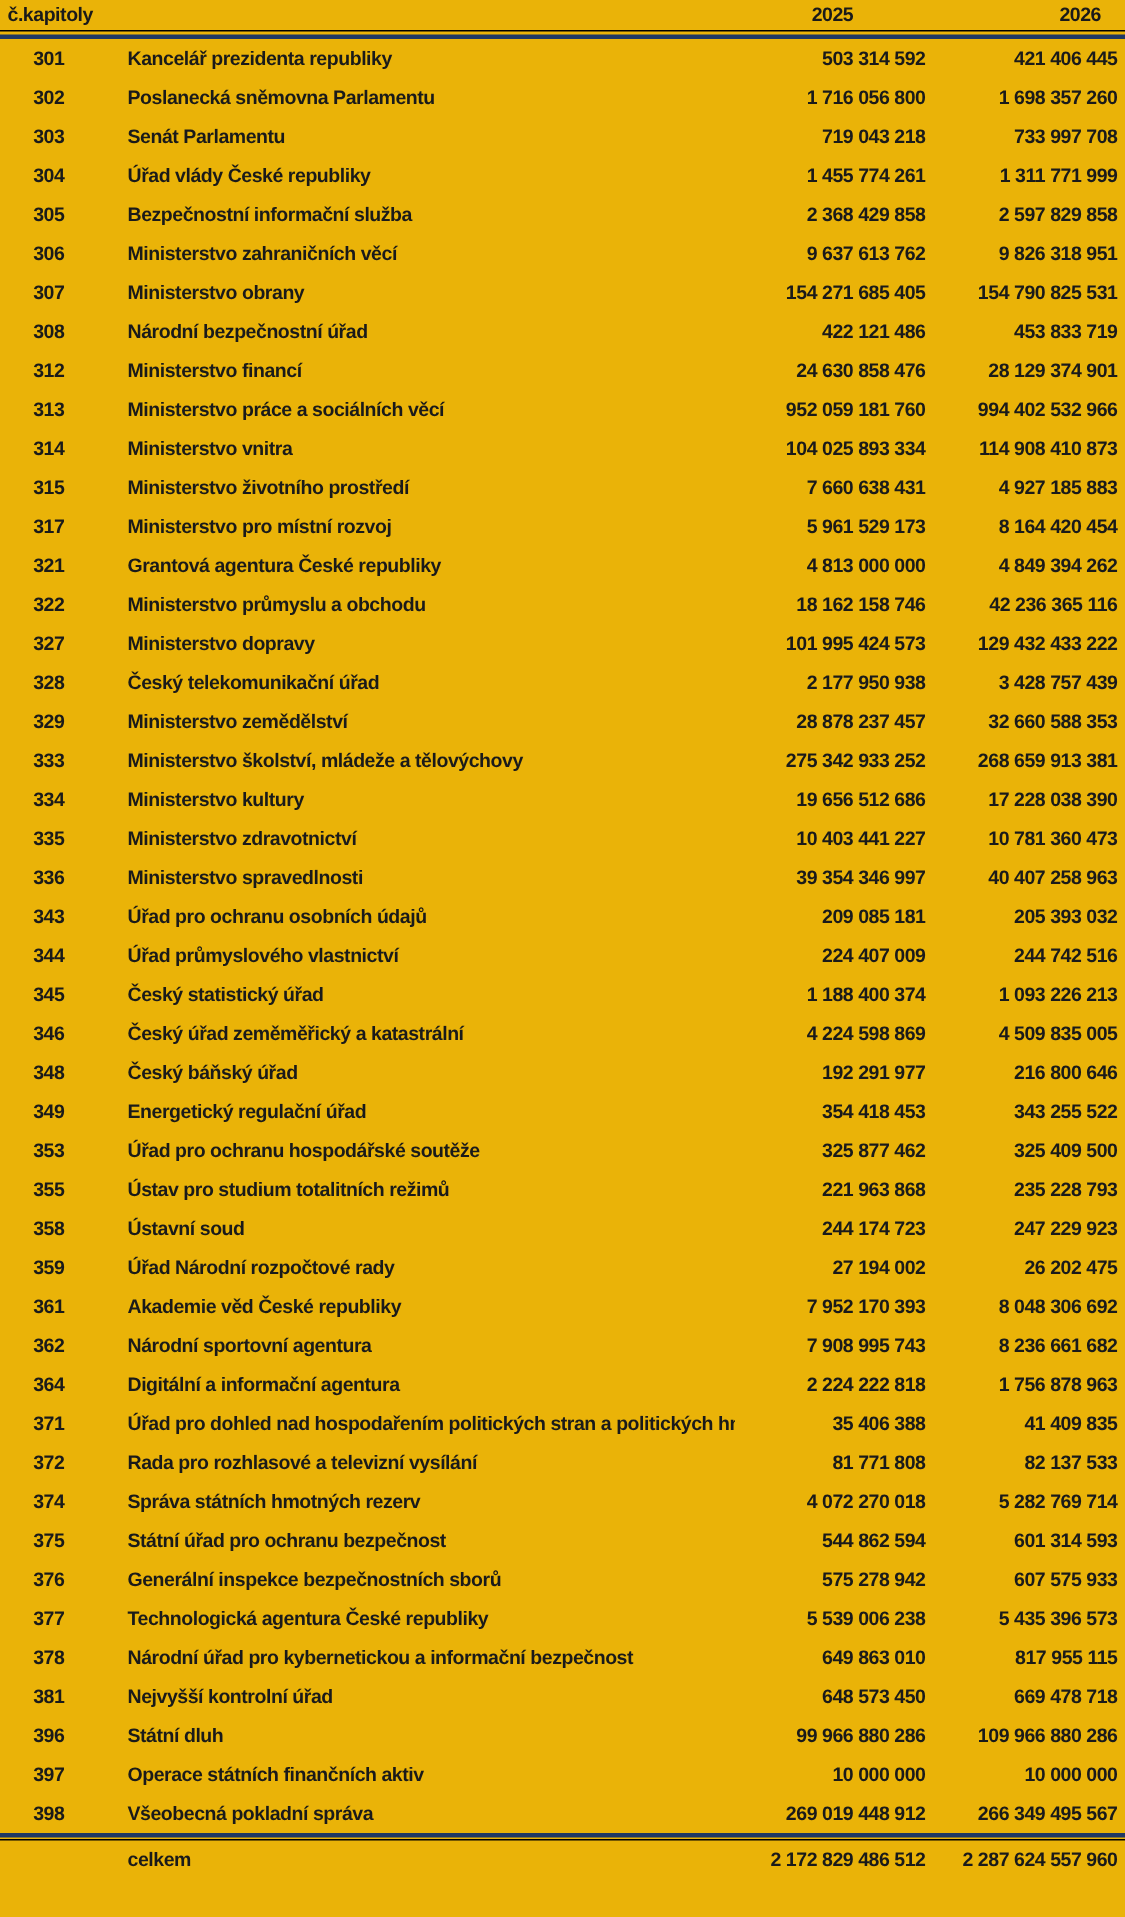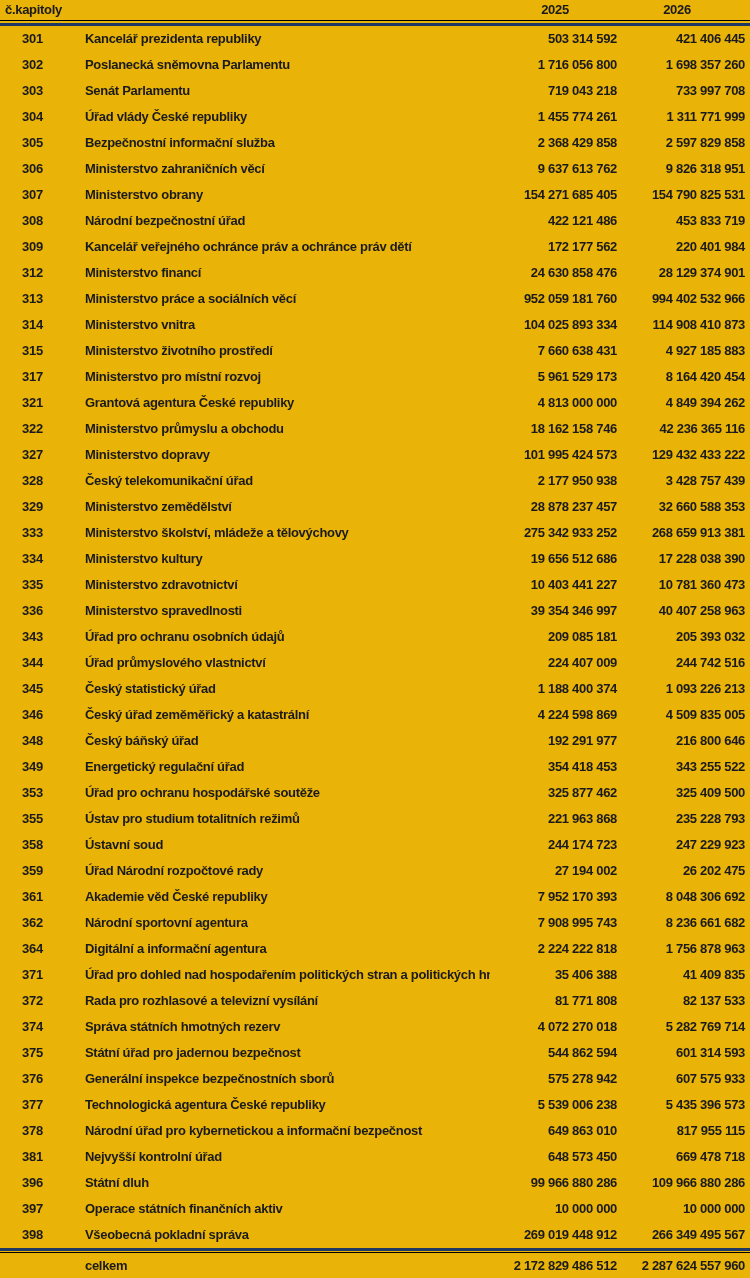--- a/index.html
+++ b/index.html
@@ -33,21 +33,21 @@
   
   .thead {
     height: 20px;
     line-height: 19px;
     font-size: 13px;
     font-weight: 700;
   }
   .thead .c-num  { text-align: left; padding-left: 5px; box-sizing: border-box; }
   .thead .c-name { text-align: right; padding-left: 0; margin-top: 40px; }
   .thead .c-2025 { text-align: center; padding-right: 0; }
-  .thead .c-2026 { text-align: center; padding-right: 16px; }
+  .thead .c-2026 { padding-right: 16px; }
 
   
   .sep-top .thin   { height: 0; border-top: 1px solid #000000; }
   .sep-top .gap    { height: 2px; }
   .sep-top .thick  { height: 0; border-top: 3px solid #1f3864; }
   .sep-bottom .thick { height: 0; border-top: 3px solid #1f3864; }
   .sep-bottom .gap   { height: 1px; }
   .sep-bottom .thin  { height: 0; border-top: 1px solid #000000; }
 
   
@@ -137,26 +137,20 @@
     <div class="cell c-2026">154 790 825 531</div>
   </div>
 
   <div class="row trow">
     <div class="cell c-num">308</div>
     <div class="cell c-name">Národní bezpečnostní úřad</div>
     <div class="cell c-2025">422 121 486</div>
     <div class="cell c-2026">453 833 719</div>
   </div>
 
-  <div class="row trow">
-    <div class="cell c-num">309</div>
-    <div class="cell c-name">Kancelář veřejného ochránce práv a ochránce práv dětí</div>
-    <div class="cell c-2025">172 177 562</div>
-    <div class="cell c-2026">220 401 984</div>
-  </div>
 
   <div class="row trow">
     <div class="cell c-num">312</div>
     <div class="cell c-name">Ministerstvo financí</div>
     <div class="cell c-2025">24 630 858 476</div>
     <div class="cell c-2026">28 129 374 901</div>
   </div>
 
   <div class="row trow">
     <div class="cell c-num">313</div>
@@ -356,21 +350,21 @@
 
   <div class="row trow">
     <div class="cell c-num">374</div>
     <div class="cell c-name">Správa státních hmotných rezerv</div>
     <div class="cell c-2025">4 072 270 018</div>
     <div class="cell c-2026">5 282 769 714</div>
   </div>
 
   <div class="row trow">
     <div class="cell c-num">375</div>
-    <div class="cell c-name">Státní úřad pro jadernou bezpečnost</div>
+    <div class="cell c-name">Státní úřad pro ochranu bezpečnost</div>
     <div class="cell c-2025">544 862 594</div>
     <div class="cell c-2026">601 314 593</div>
   </div>
 
   <div class="row trow">
     <div class="cell c-num">376</div>
     <div class="cell c-name">Generální inspekce bezpečnostních sborů</div>
     <div class="cell c-2025">575 278 942</div>
     <div class="cell c-2026">607 575 933</div>
   </div>

